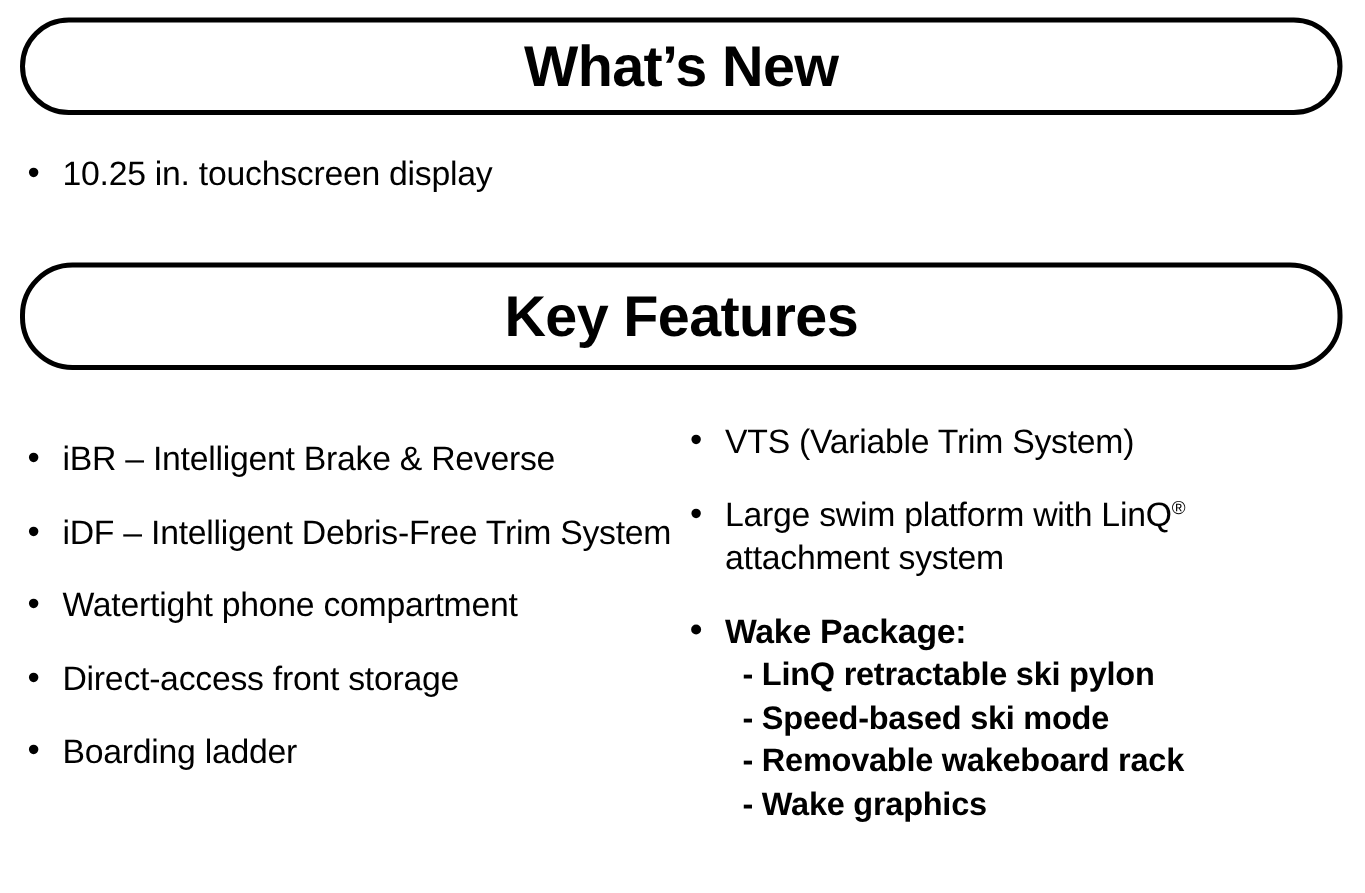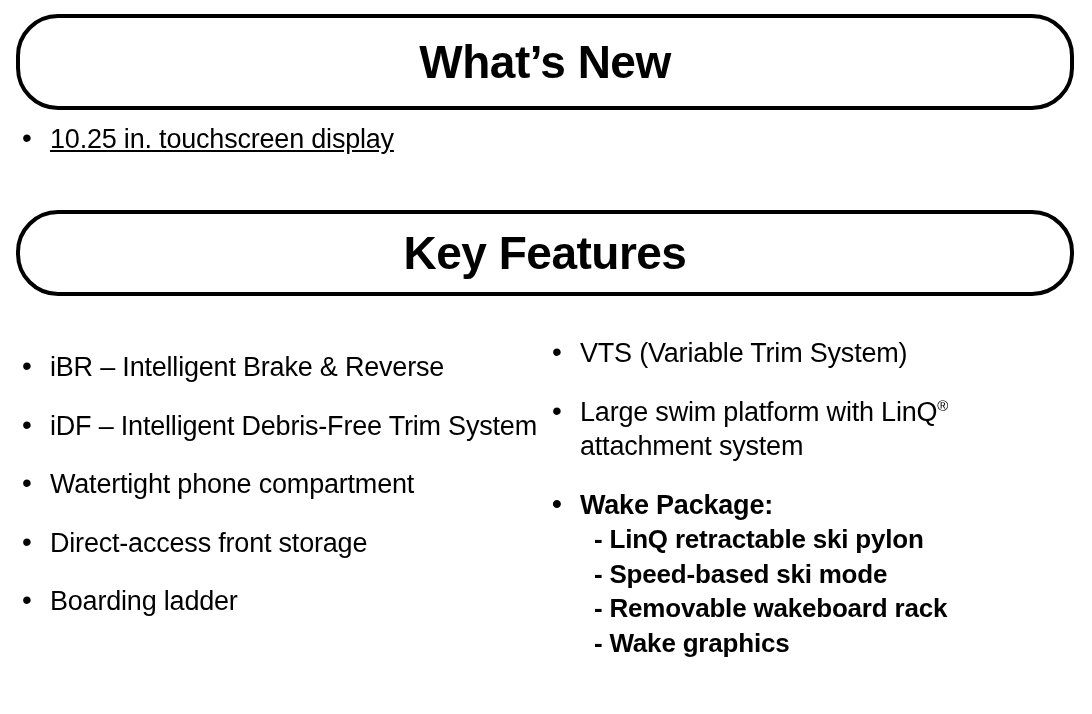--- a/index.html
+++ b/index.html
@@ -36,21 +36,21 @@
     font-weight: bold;
     letter-spacing: -0.5px;
     line-height: 1;
     text-align: center;
   }
 
   #whats-new-pill {
     left: 16px;
     top: 14px;
     width: 1058px;
-    height: 96px;
+    height: 78px;
   }
   #key-features-pill {
     left: 16px;
     top: 210px;
     width: 1058px;
     height: 86px;
   }
 
   
   .bullet-list {
@@ -82,21 +82,20 @@
 
   
   #whats-new-list {
     left: 18px;
     top: 122px;
     width: 900px;
   }
   #whats-new-list .bullet-item {
     font-size: 27px;
     margin-bottom: 0;
-    text-decoration: underline;
   }
 
   
   #features-col-left {
     left: 18px;
     top: 350px;
     width: 520px;
   }
   #features-col-right {
     left: 548px;

